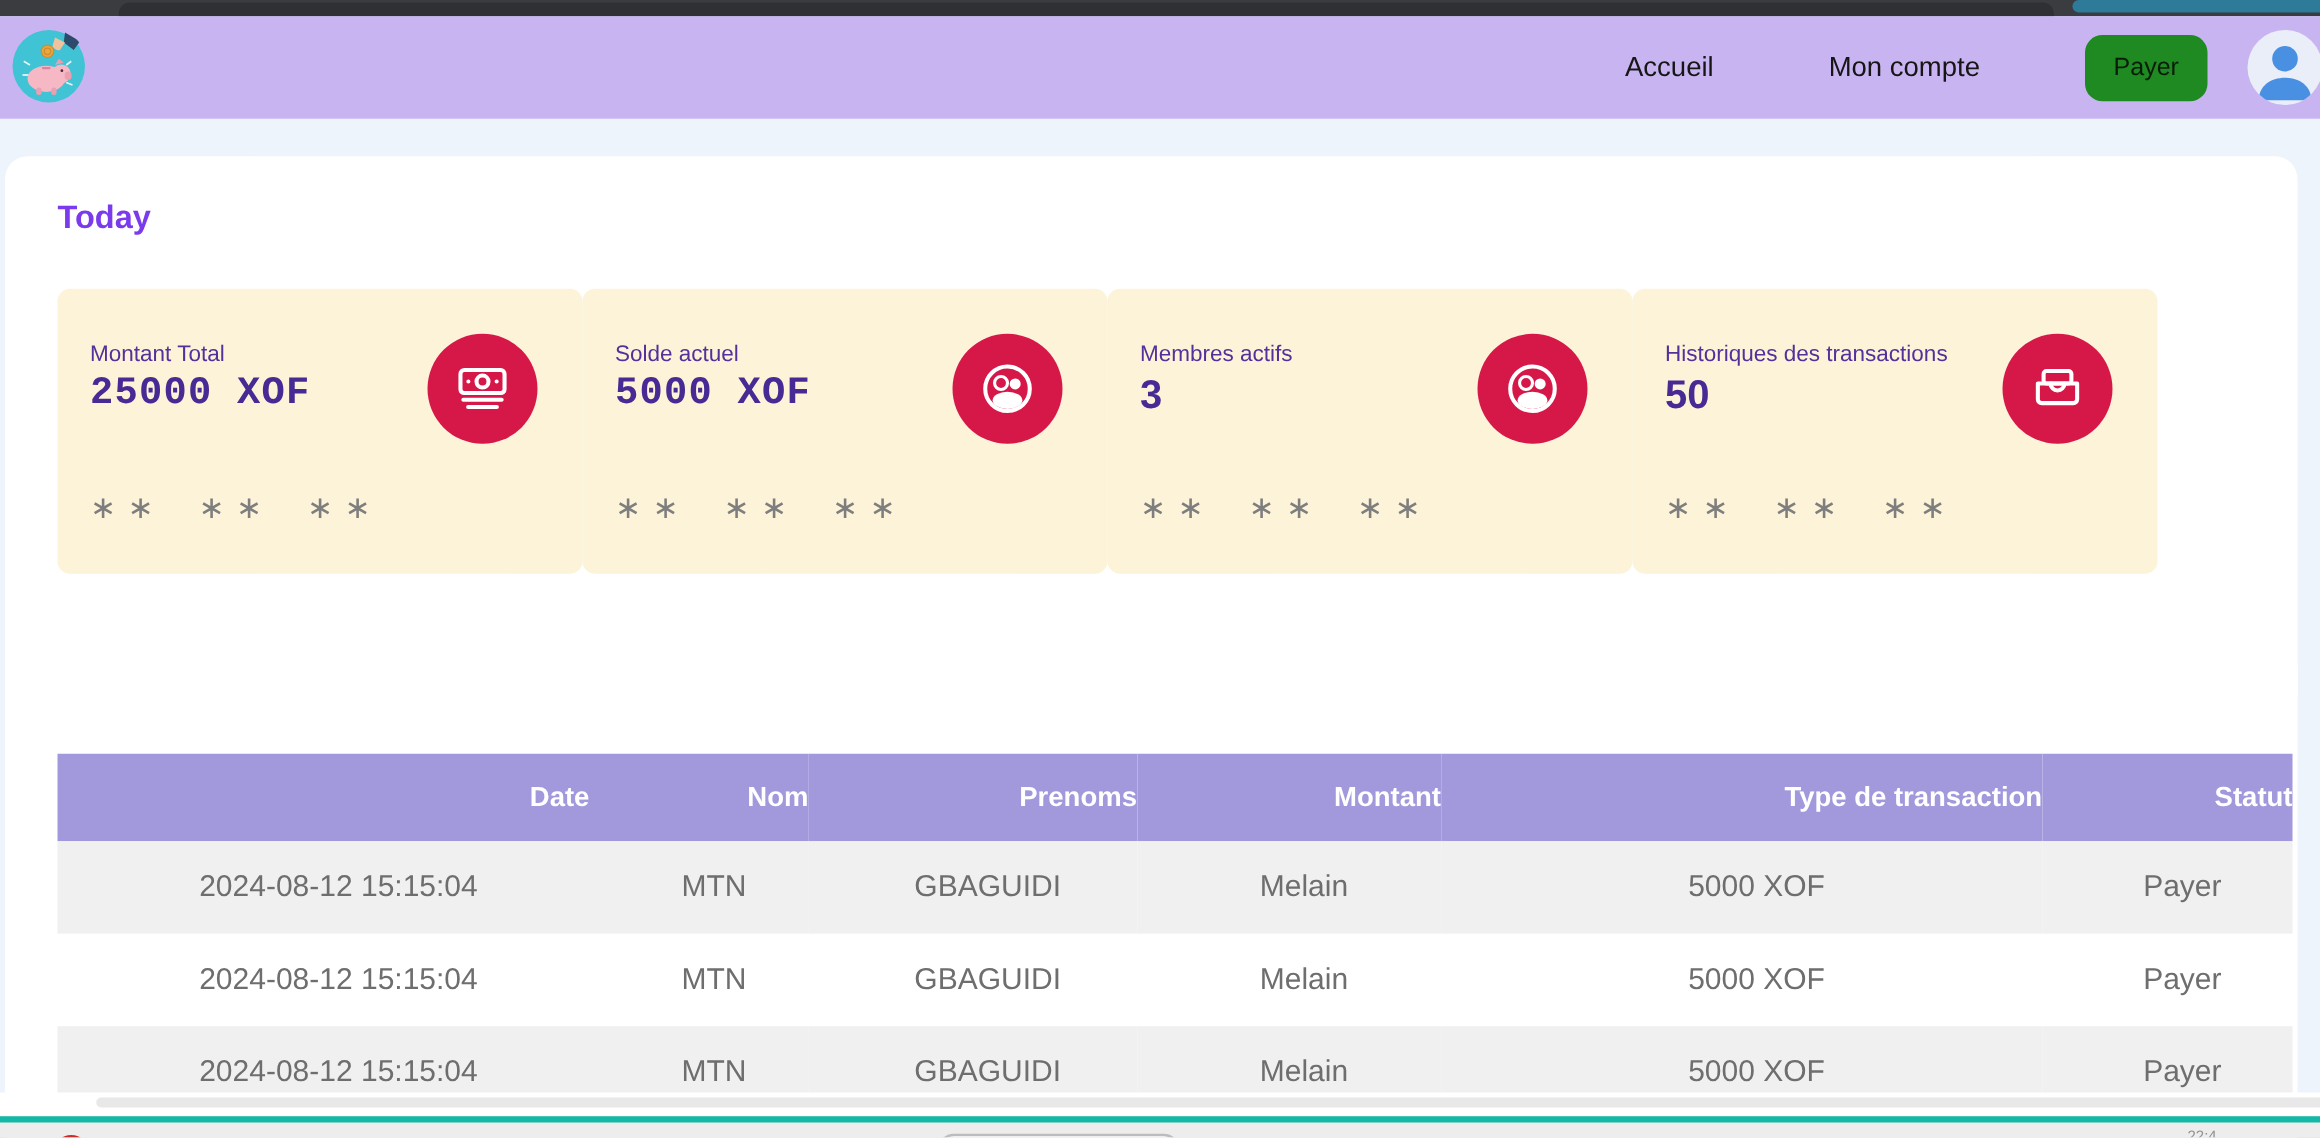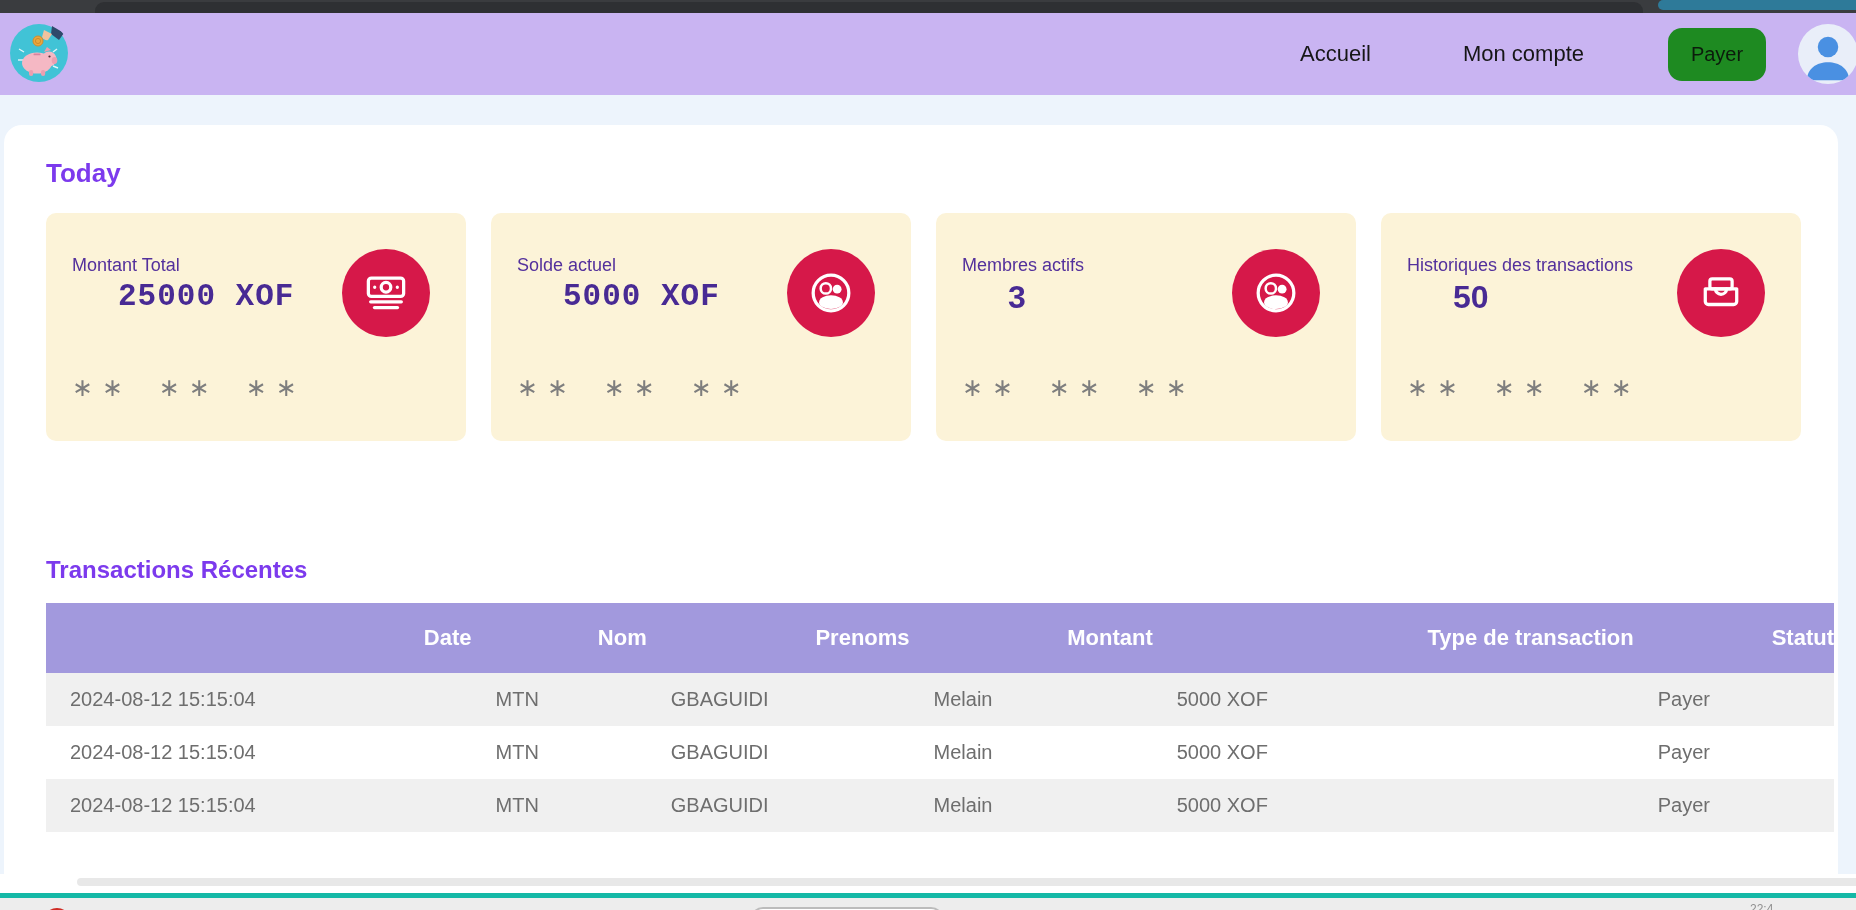--- a/index.html
+++ b/index.html
@@ -25,36 +25,36 @@
 
   
   .panel{position:absolute;left:4px;width:1834px;background:#ffffff;}
   .panel-today{top:125px;height:449px;border-radius:18px;}
   .panel-trans{top:515px;height:400px;border-radius:18px 18px 0 0;}
   .section-title{position:absolute;left:42px;font-weight:bold;color:#7c3aed;}
   .title-today{top:33px;font-size:26px;}
   .title-trans{top:41px;font-size:24px;}
 
   
-  .cards{position:absolute;left:42px;top:88px;display:flex;gap:25px;}
+  .cards{position:absolute;left:42px;top:106px;display:flex;}
   .card{position:relative;width:420px;height:228px;background:#fcf3d8;border-radius:10px;}
   .card-label{position:absolute;left:26px;top:42px;font-size:18px;color:#53309c;}
-  .card-value{position:absolute;left:26px;top:66px;font-weight:bold;color:#482a94;margin-left:46px;}
+  .card-value{position:absolute;left:26px;top:66px;font-weight:bold;color:#482a94;}
   .card-value.mono{font-family:"Liberation Mono",monospace;font-size:31px;letter-spacing:1px;}
   .card-value.sans{font-size:32px;}
   .card-mask{position:absolute;left:26px;top:160px;font-size:25px;color:#7e7e7e;
              letter-spacing:9px;word-spacing:11px;}
   .card-icon{position:absolute;right:36px;top:36px;width:88px;height:88px;border-radius:50%;
              background:#d61849;display:flex;align-items:center;justify-content:center;}
 
   
   .tx-table{position:absolute;left:42px;top:88px;width:1788px;border-collapse:collapse;table-layout:fixed;}
   .tx-table th{background:#a299dd;color:#ffffff;font-size:22px;font-weight:bold;text-align:right;
                height:70px;padding:0 0 0 24px;}
-  .tx-table td{font-size:20px;color:#6e6e6e;height:53px;padding:0 0 0 24px;}
+  .tx-table td{font-size:24px;color:#6e6e6e;height:74px;padding:0 0 0 24px;text-align:center;}
   .tx-table tr.odd td{background:#f0f0f0;}
   .tx-table tr.even td{background:#ffffff;}
   .col-date{width:23.8%;}.col-nom{width:9.8%;}.col-prenoms{width:14.7%;}
   .col-montant{width:13.6%;}.col-type{width:26.9%;}.col-statut{width:11.2%;}
 
   
   .win-bottom{position:absolute;left:0;top:874px;width:1856px;height:19px;background:#ffffff;}
   .win-bottom-strip{position:absolute;left:77px;top:4px;right:0;height:8px;background:#e8e8e8;border-radius:6px 0 0 6px;}
   .taskbar{position:absolute;left:0;top:893px;width:1856px;height:17px;background:#ededed;border-top:5px solid #14b8a6;}
   .task-red{position:absolute;left:43px;top:10px;width:28px;height:28px;border-radius:50%;background:#cf2b24;cursor:pointer;}
@@ -168,21 +168,20 @@
             <path d="M3.8 9.8 h16.4 v6.6 a1.6 1.6 0 0 1 -1.6 1.6 H5.4 a1.6 1.6 0 0 1 -1.6 -1.6 z"></path>
             <path d="M9.1 9.8 a2.9 2.9 0 0 0 5.8 0"></path>
           </svg>
         </div>
       </div>
 
     </div>
   </div>
 
   <div class="panel panel-trans">
-    <div class="section-title title-trans">Transactions Récentes</div>
 
     <table class="tx-table">
       <colgroup>
         <col class="col-date">
           <col class="col-nom">
           <col class="col-prenoms">
         <col class="col-montant">
           <col class="col-type">
           <col class="col-statut">
       </colgroup>

